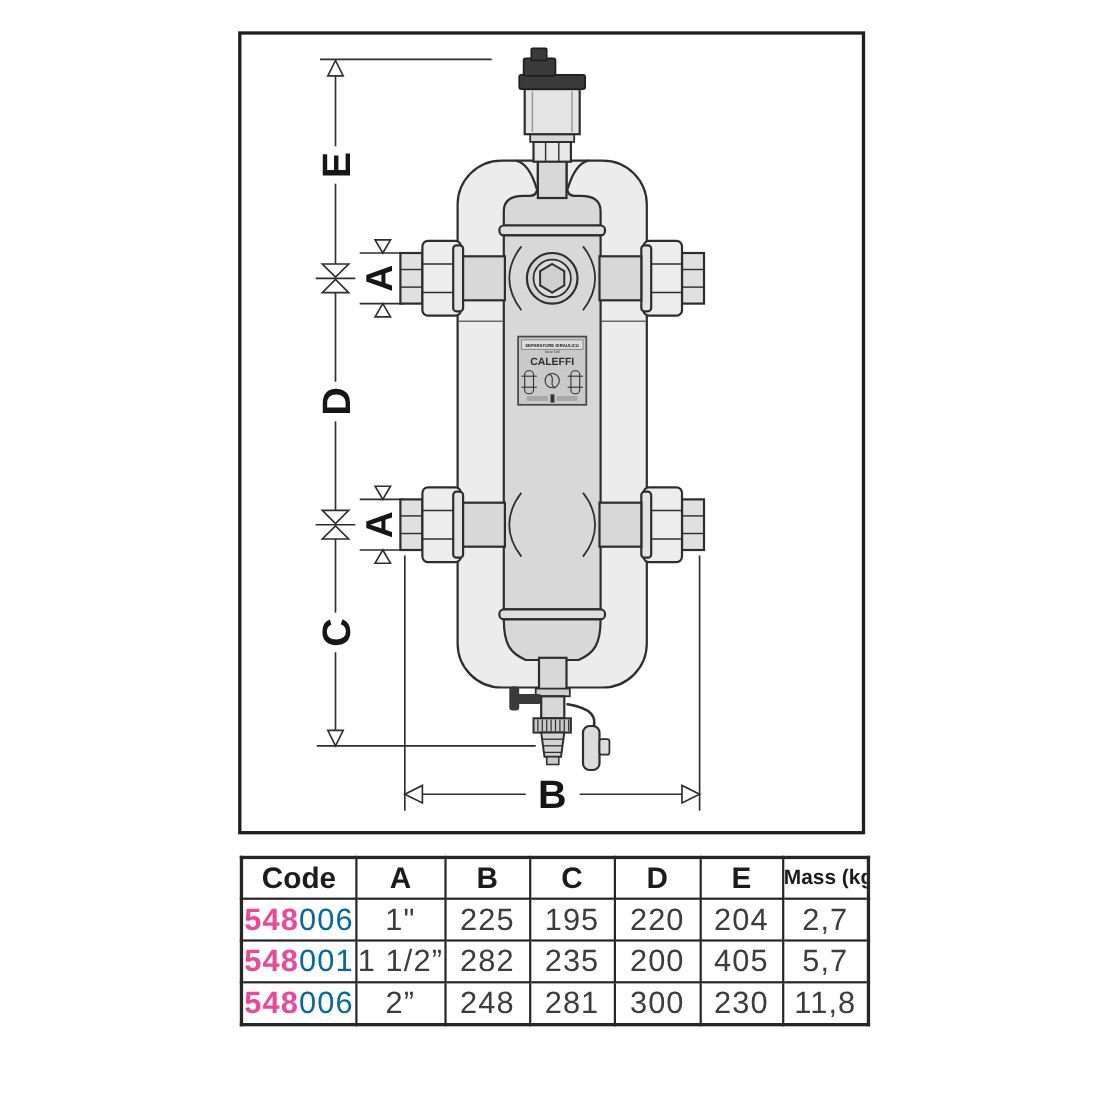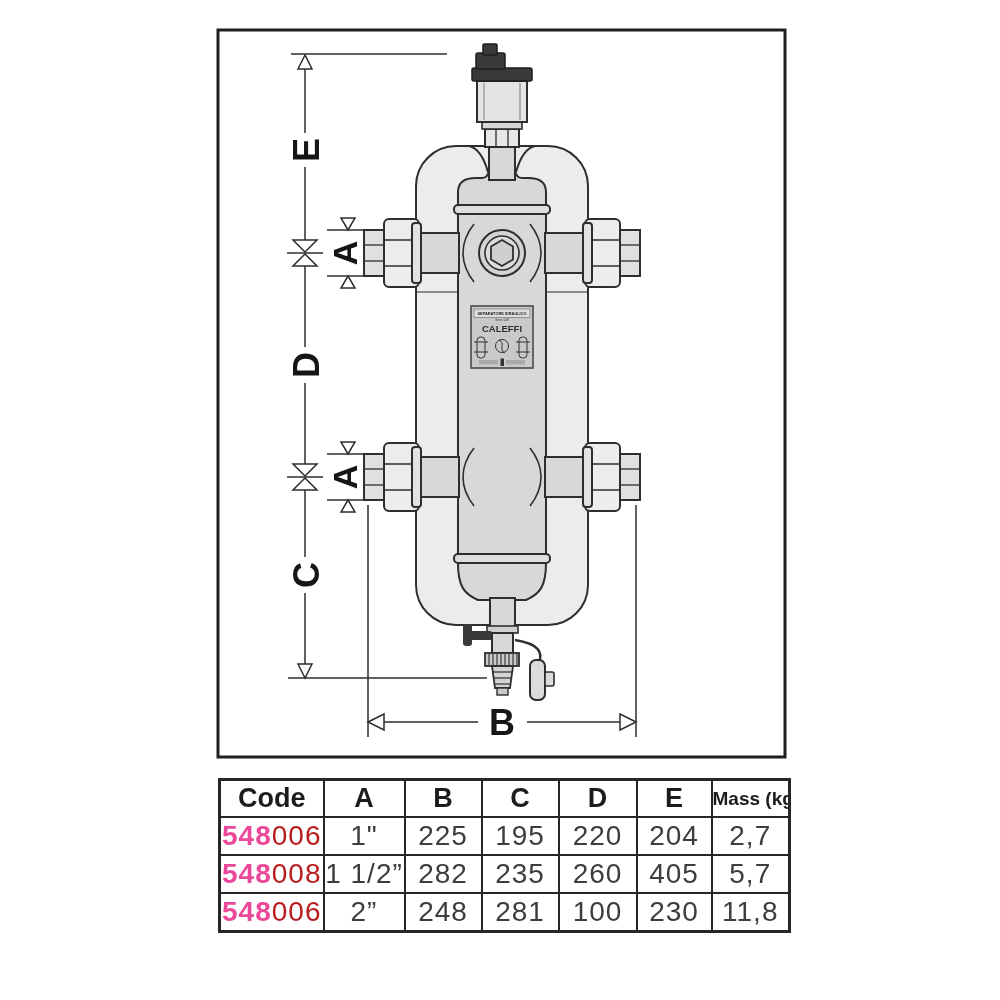--- a/index.html
+++ b/index.html
@@ -9,21 +9,21 @@
   
   .spec-table-wrap{position:absolute;left:218px;top:778px;width:592px;}
   table.spec{border-collapse:collapse;table-layout:fixed;width:570px;
     border:3px solid #262626;}
   table.spec th,table.spec td{border:2px solid #262626;text-align:center;
     vertical-align:middle;padding:0;overflow:hidden;white-space:nowrap;}
   table.spec th{height:35px;font-size:27px;font-weight:bold;color:#1c1c1c;}
   table.spec th.mass{font-size:19px;letter-spacing:0px;}
   table.spec td{height:36px;font-size:28px;font-weight:400;color:#3d3d3d;letter-spacing:1px;}
   td.codecell .pfx{font-weight:bold;color:#ec4899;}
-  td.codecell .sfx{color:#b91c1c;}
+  td.codecell .sfx{color:#0369a1;}
 </style>
 </head>
 <body>
 
 <div class="stage">
 
   <svg class="diagram-svg" width="1000" height="770" viewBox="0 0 1000 770">
     <defs>
 
       <g id="uleft">
@@ -202,33 +202,33 @@
       <tr>
         <td class="codecell"><span class="pfx">548</span><span class="sfx">006</span></td>
         <td>1"</td>
         <td>225</td>
         <td>195</td>
         <td>220</td>
         <td>204</td>
         <td>2,7</td>
       </tr>
       <tr>
-        <td class="codecell"><span class="pfx">548</span><span class="sfx">008</span></td>
+        <td class="codecell"><span class="pfx">548</span><span class="sfx">001</span></td>
         <td>1 1/2”</td>
         <td>282</td>
         <td>235</td>
-        <td>260</td>
+        <td>200</td>
         <td>405</td>
         <td>5,7</td>
       </tr>
       <tr>
         <td class="codecell"><span class="pfx">548</span><span class="sfx">006</span></td>
         <td>2”</td>
         <td>248</td>
         <td>281</td>
-        <td>100</td>
+        <td>300</td>
         <td>230</td>
         <td>11,8</td>
       </tr>
     </tbody>
       </table>
   </div>
 </div>
 
 </body></html>

